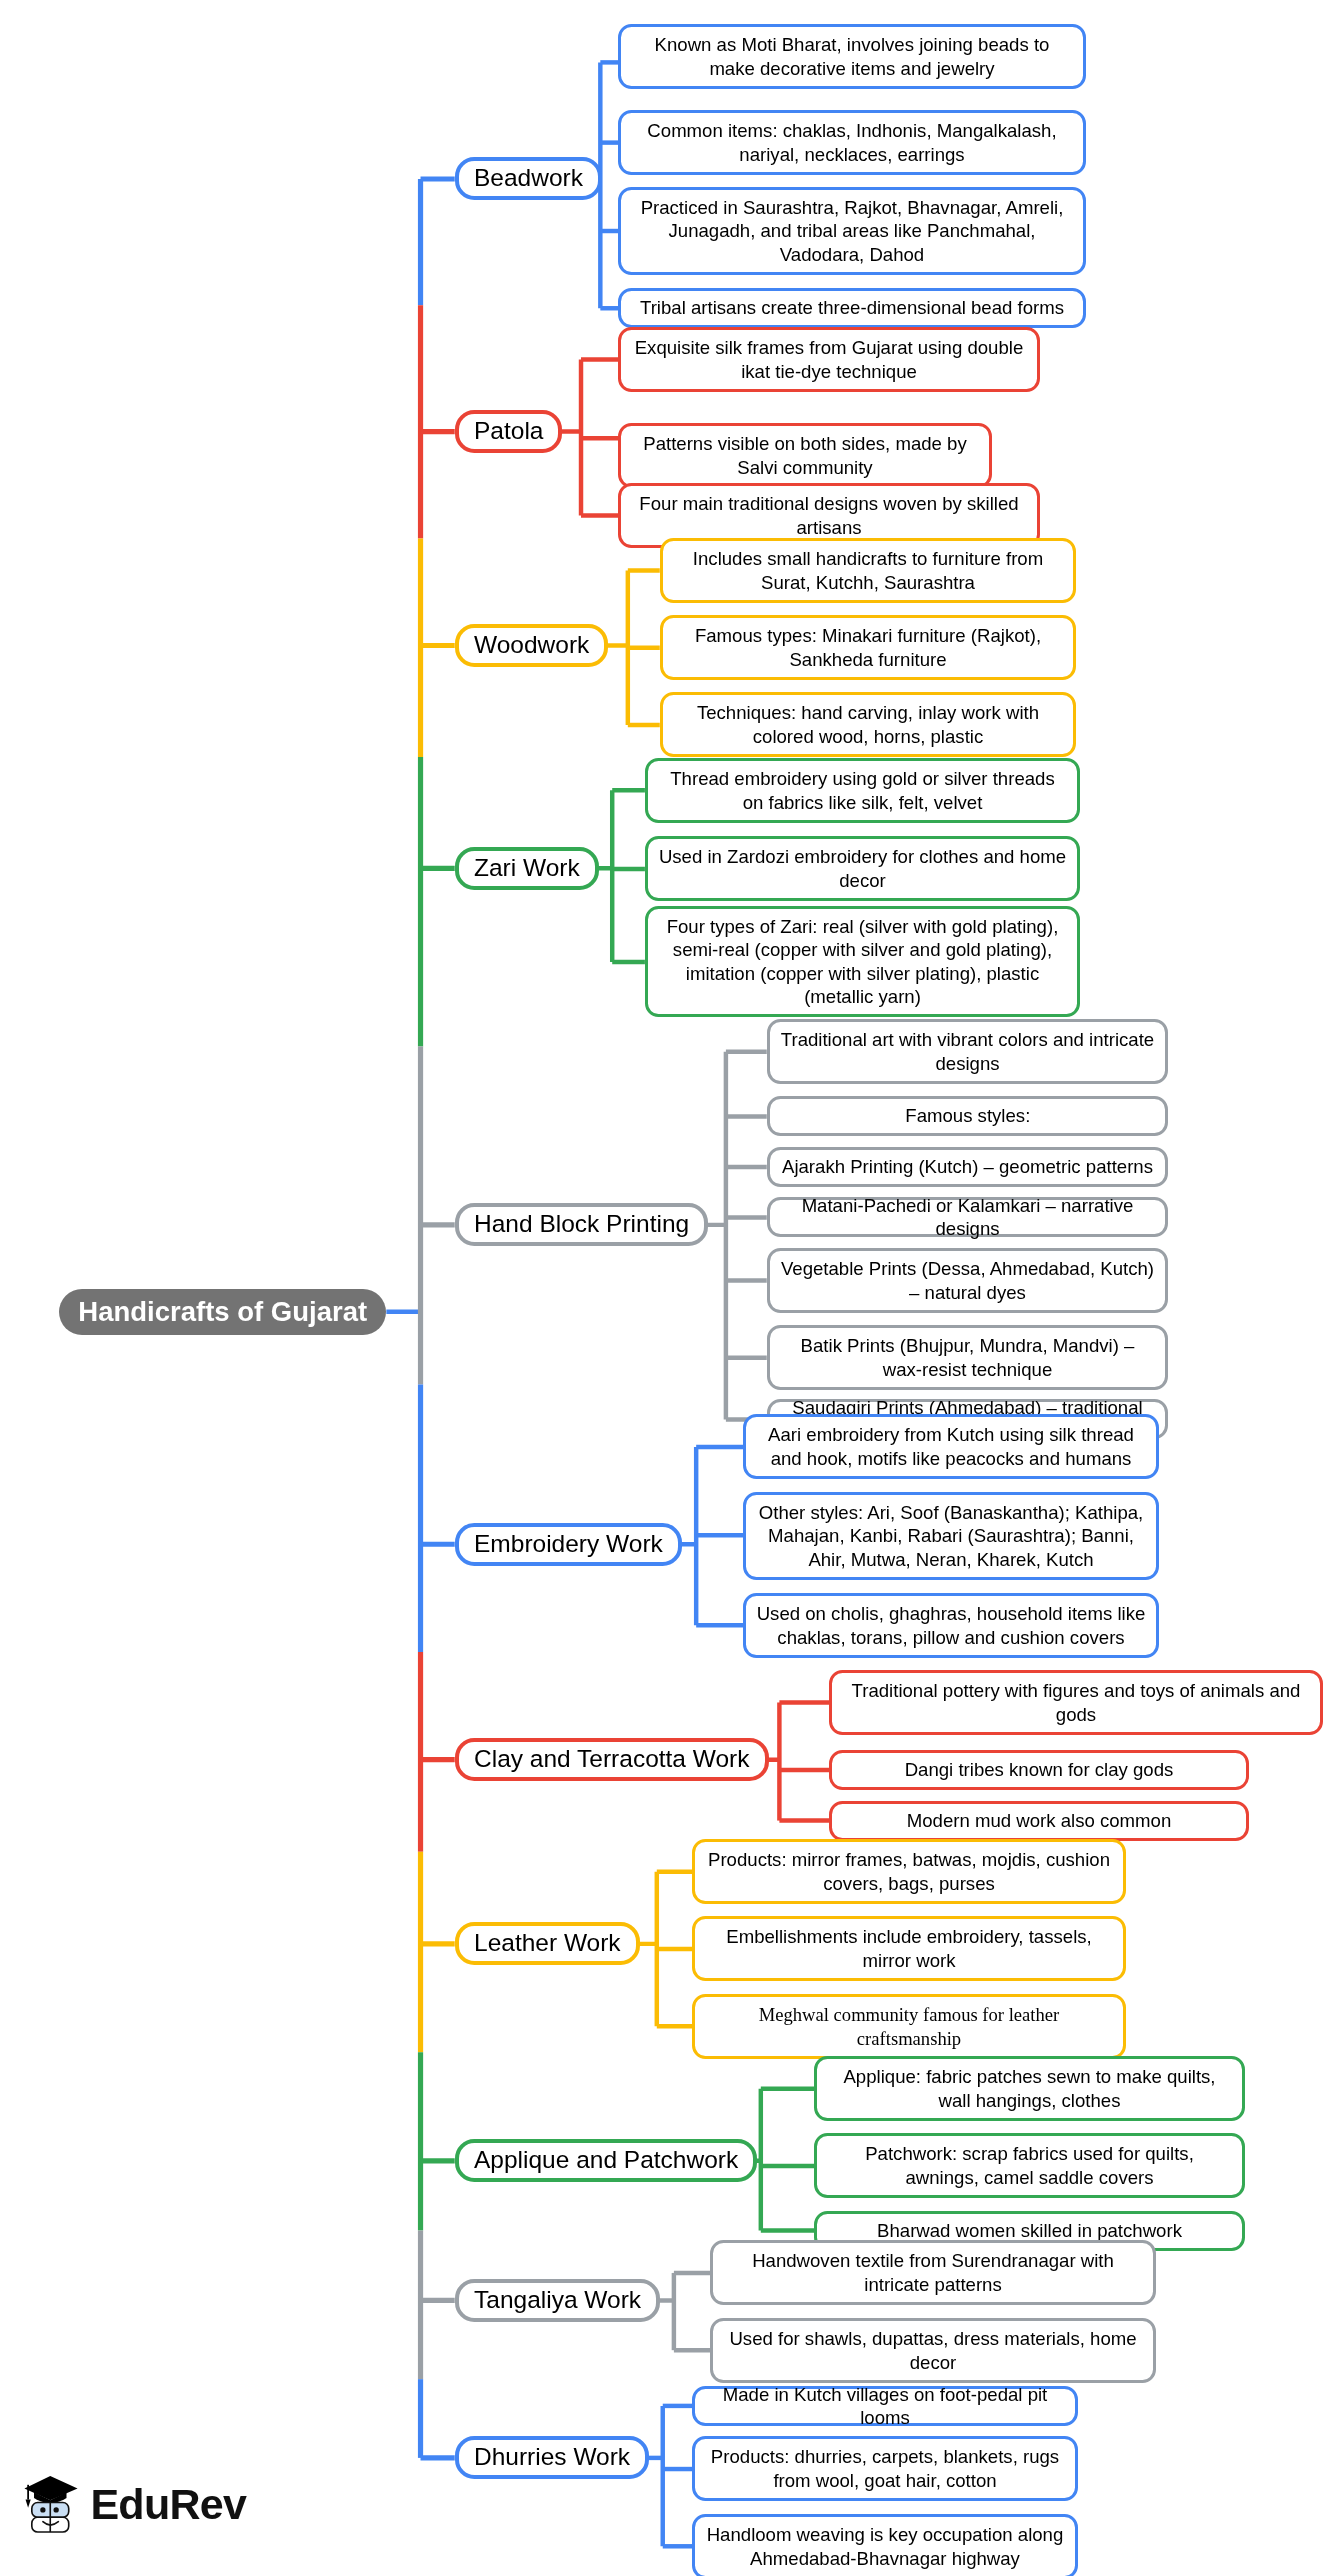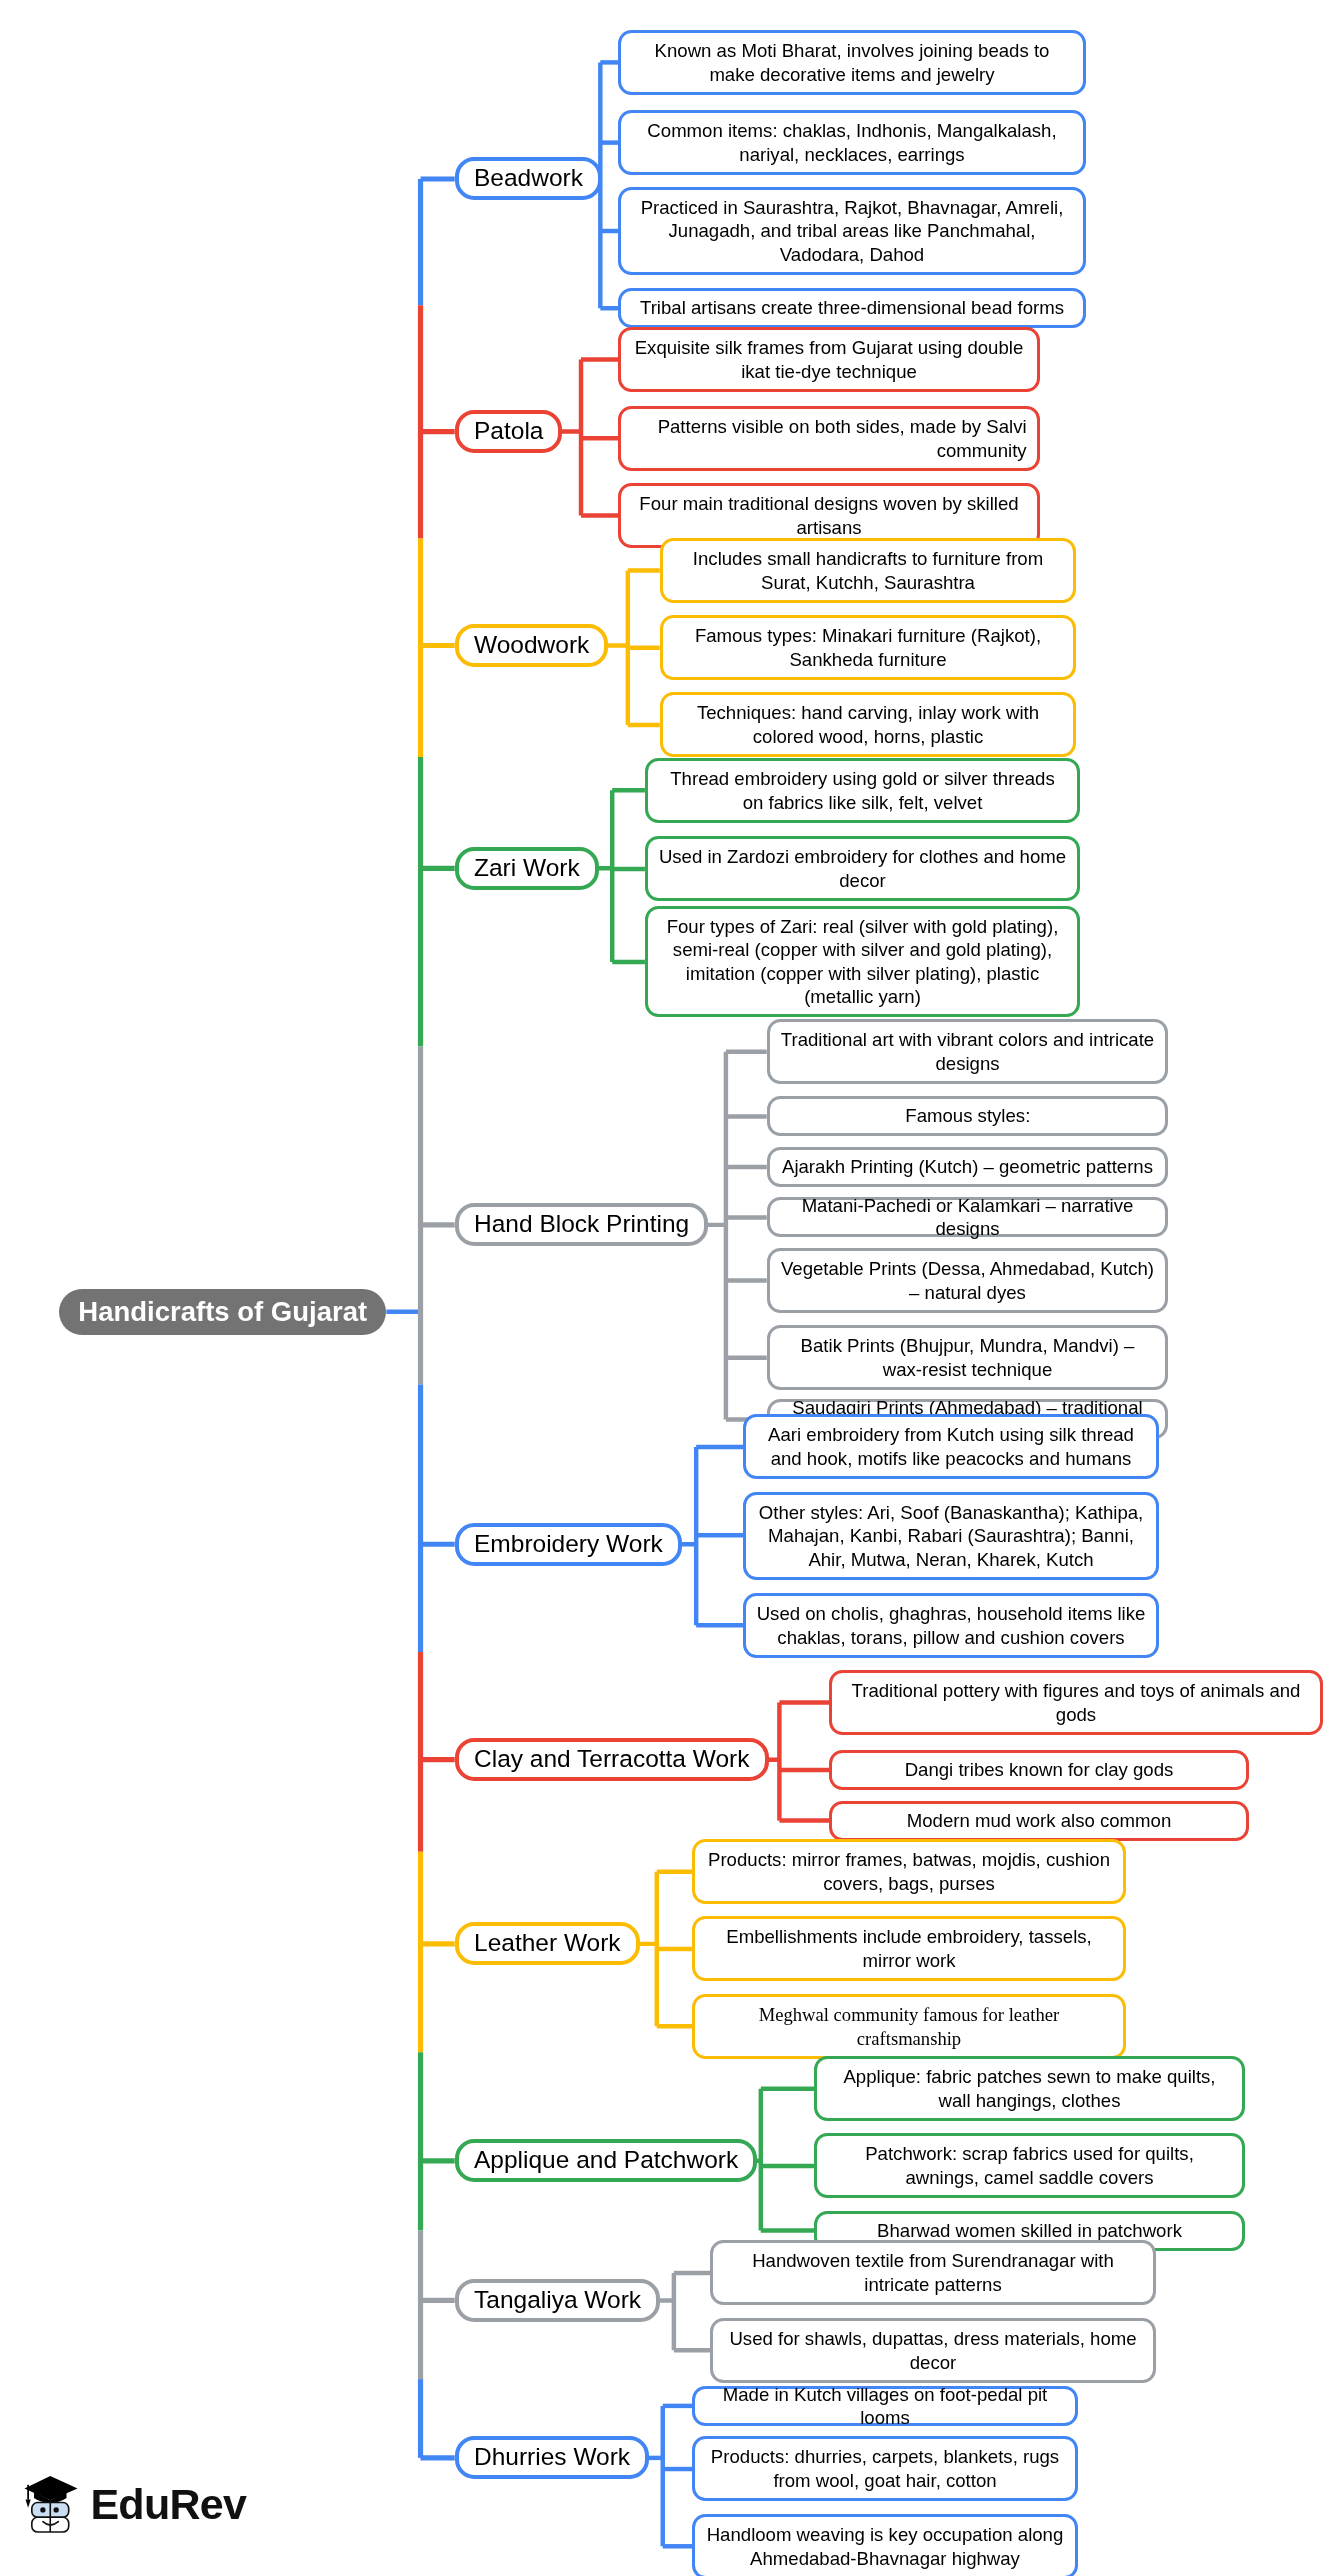--- a/index.html
+++ b/index.html
@@ -177,39 +177,39 @@
       <path d="M892 3239 L892 3428" stroke="#4285F4" stroke-width="6" fill="none" stroke-linecap="butt"></path>
       <path d="M892 3239 L932 3239" stroke="#4285F4" stroke-width="6" fill="none" stroke-linecap="butt"></path>
       <path d="M892 3324 L932 3324" stroke="#4285F4" stroke-width="6" fill="none" stroke-linecap="butt"></path>
       <path d="M892 3428 L932 3428" stroke="#4285F4" stroke-width="6" fill="none" stroke-linecap="butt"></path>
     </svg>
 
   <div id="nodes-layer">
       <div class="branch-node" style="left: 455px; top: 157px; min-width: 128px; height: 43px; border-color: rgb(66, 133, 244);">
         <span>Beadwork</span>
       </div>
-      <div class="leaf-node" style="left: 618px; top: 30px; width: 468px; height: 65px; border-color: rgb(66, 133, 244);">
+      <div class="leaf-node" style="left: 618px; top: 24px; width: 468px; height: 65px; border-color: rgb(66, 133, 244);">
         <span>Known as Moti Bharat, involves joining beads to make decorative items and jewelry</span>
       </div>
       <div class="leaf-node" style="left: 618px; top: 110px; width: 468px; height: 65px; border-color: rgb(66, 133, 244);">
         <span>Common items: chaklas, Indhonis, Mangalkalash, nariyal, necklaces, earrings</span>
       </div>
       <div class="leaf-node" style="left: 618px; top: 187px; width: 468px; height: 88px; border-color: rgb(66, 133, 244);">
         <span>Practiced in Saurashtra, Rajkot, Bhavnagar, Amreli, Junagadh, and tribal areas like Panchmahal, Vadodara, Dahod</span>
       </div>
       <div class="leaf-node" style="left: 618px; top: 288px; width: 468px; height: 40px; border-color: rgb(66, 133, 244);">
         <span>Tribal artisans create three-dimensional bead forms</span>
       </div>
       <div class="branch-node" style="left: 455px; top: 410px; min-width: 89px; height: 43px; border-color: rgb(234, 67, 53);">
         <span>Patola</span>
       </div>
       <div class="leaf-node" style="left: 618px; top: 327px; width: 422px; height: 65px; border-color: rgb(234, 67, 53);">
         <span>Exquisite silk frames from Gujarat using double ikat tie-dye technique</span>
       </div>
-      <div class="leaf-node" style="left: 618px; top: 406px; width: 422px; height: 65px; border-color: rgb(234, 67, 53); text-align: right;">
+      <div class="leaf-node" style="left: 618px; top: 423px; width: 374px; height: 65px; border-color: rgb(234, 67, 53);">
         <span>Patterns visible on both sides, made by Salvi community</span>
       </div>
       <div class="leaf-node" style="left: 618px; top: 483px; width: 422px; height: 65px; border-color: rgb(234, 67, 53);">
         <span>Four main traditional designs woven by skilled artisans</span>
       </div>
       <div class="branch-node" style="left: 455px; top: 624px; min-width: 141px; height: 43px; border-color: rgb(251, 188, 4);">
         <span>Woodwork</span>
       </div>
       <div class="leaf-node" style="left: 660px; top: 538px; width: 416px; height: 65px; border-color: rgb(251, 188, 4);">
         <span>Includes small handicrafts to furniture from Surat, Kutchh, Saurashtra</span>

